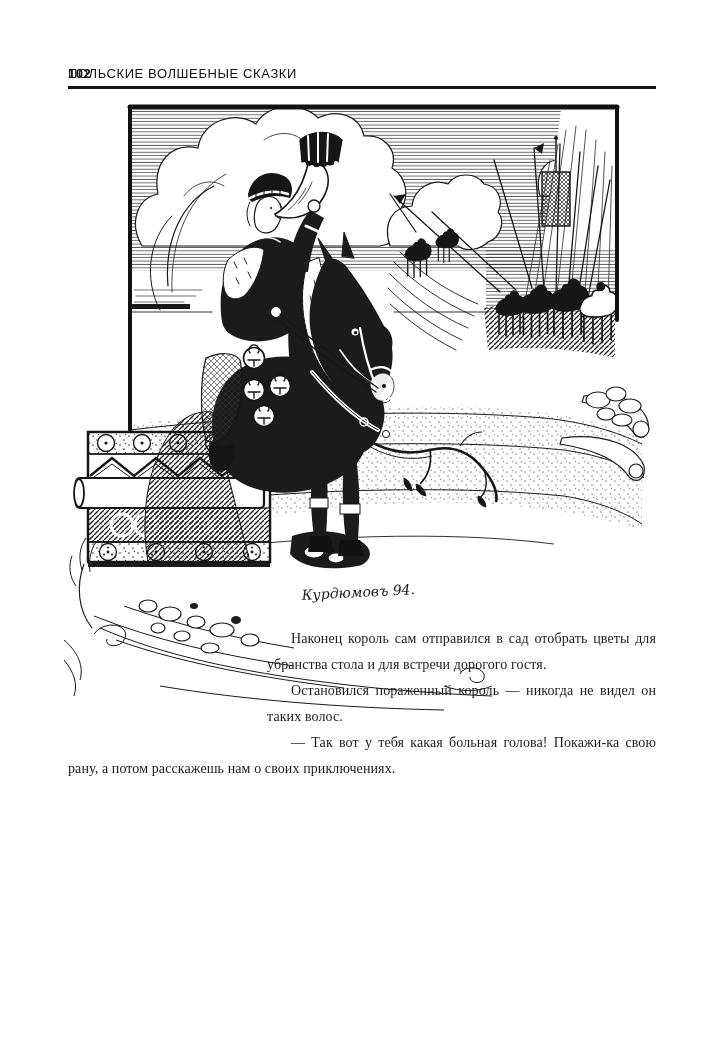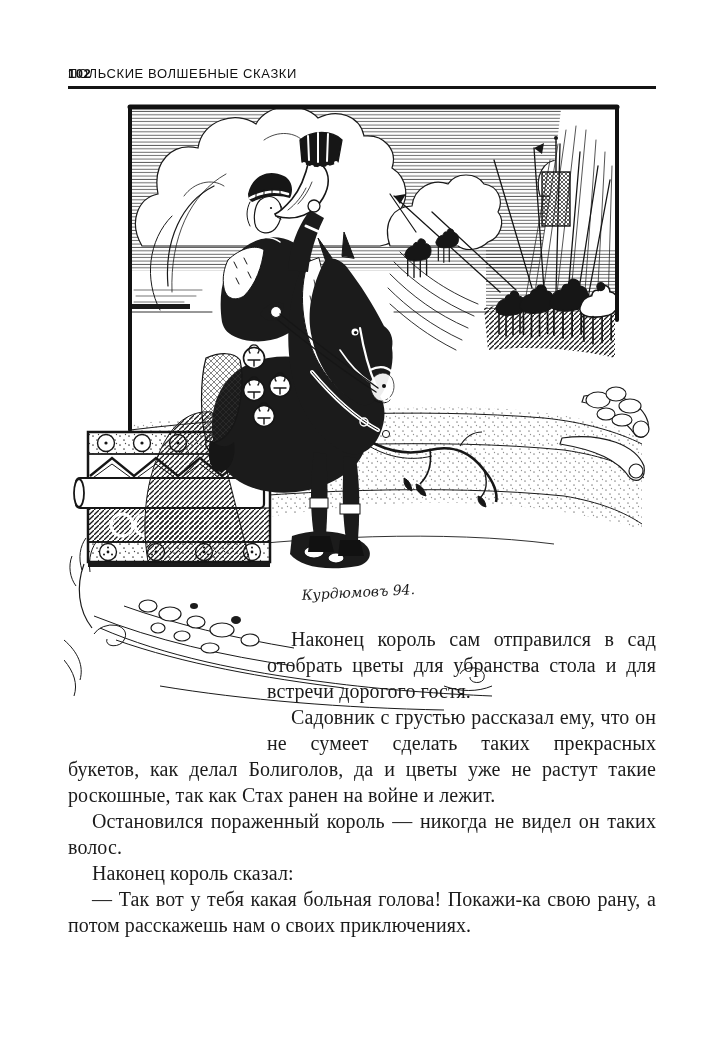--- a/index.html
+++ b/index.html
@@ -8,21 +8,21 @@
   
   .hdr{position:absolute;left:68px;top:66px;width:588px;height:18px;
        font-family:"Liberation Sans","DejaVu Sans",sans-serif;font-size:13px;color:#111;}
   .hdr .pagenum{position:absolute;left:0;top:0;letter-spacing:.5px;font-weight:bold;}
   .hdr .runtitle{display:block;letter-spacing:.6px;}
   .hdr-rule{position:absolute;left:68px;top:86px;width:588px;height:3px;background:#141414;}
   
   .illo{position:absolute;left:64px;top:100px;width:596px;height:612px;pointer-events:none;}
   
   .text-col{position:absolute;left:68px;top:100px;width:588px;
-            font-size:20px;line-height:26px;letter-spacing:.1px;}
+            font-size:14px;line-height:26px;letter-spacing:.1px;}
   .sp{float:left;}
   .sp-a{width:100%;height:526px;}
   .sp-b{clear:left;width:199px;height:106px;}
   .para{margin:0;text-indent:24px;text-align:justify;hyphens:auto;-webkit-hyphens:auto;}
 </style>
 </head>
 <body>
 
 <div class="page">
 
@@ -352,20 +352,18 @@
     </g>
 
     <text x="238" y="500" font-family="'DejaVu Serif',serif" font-style="italic" font-size="14" fill="#1c1c1c" transform="rotate(-3 238 500)">Курдюмовъ 94.</text>
   </svg>
 
   <main class="text-col">
     <div class="sp sp-a"></div>
     <div class="sp sp-b"></div>
     <div id="paragraphs">
         <p class="para">Наконец король сам отправился в сад отобрать цветы для убранства стола и для встречи дорогого гостя.</p>
-        <p class="para">Садовник с грустью рассказал ему, что он не сумеет сделать таких прекрасных букетов, как делал Болиголов, да и цветы уже не растут такие роскошные, так как Стах ранен на войне и лежит.</p>
         <p class="para">Остановился пораженный король — никогда не видел он таких волос.</p>
-        <p class="para">Наконец король сказал:</p>
         <p class="para">— Так вот у тебя какая больная голова! Покажи-ка свою рану, а потом расскажешь нам о своих приключениях.</p>
       </div>
   </main>
 
 </div>
 
 </body></html>

